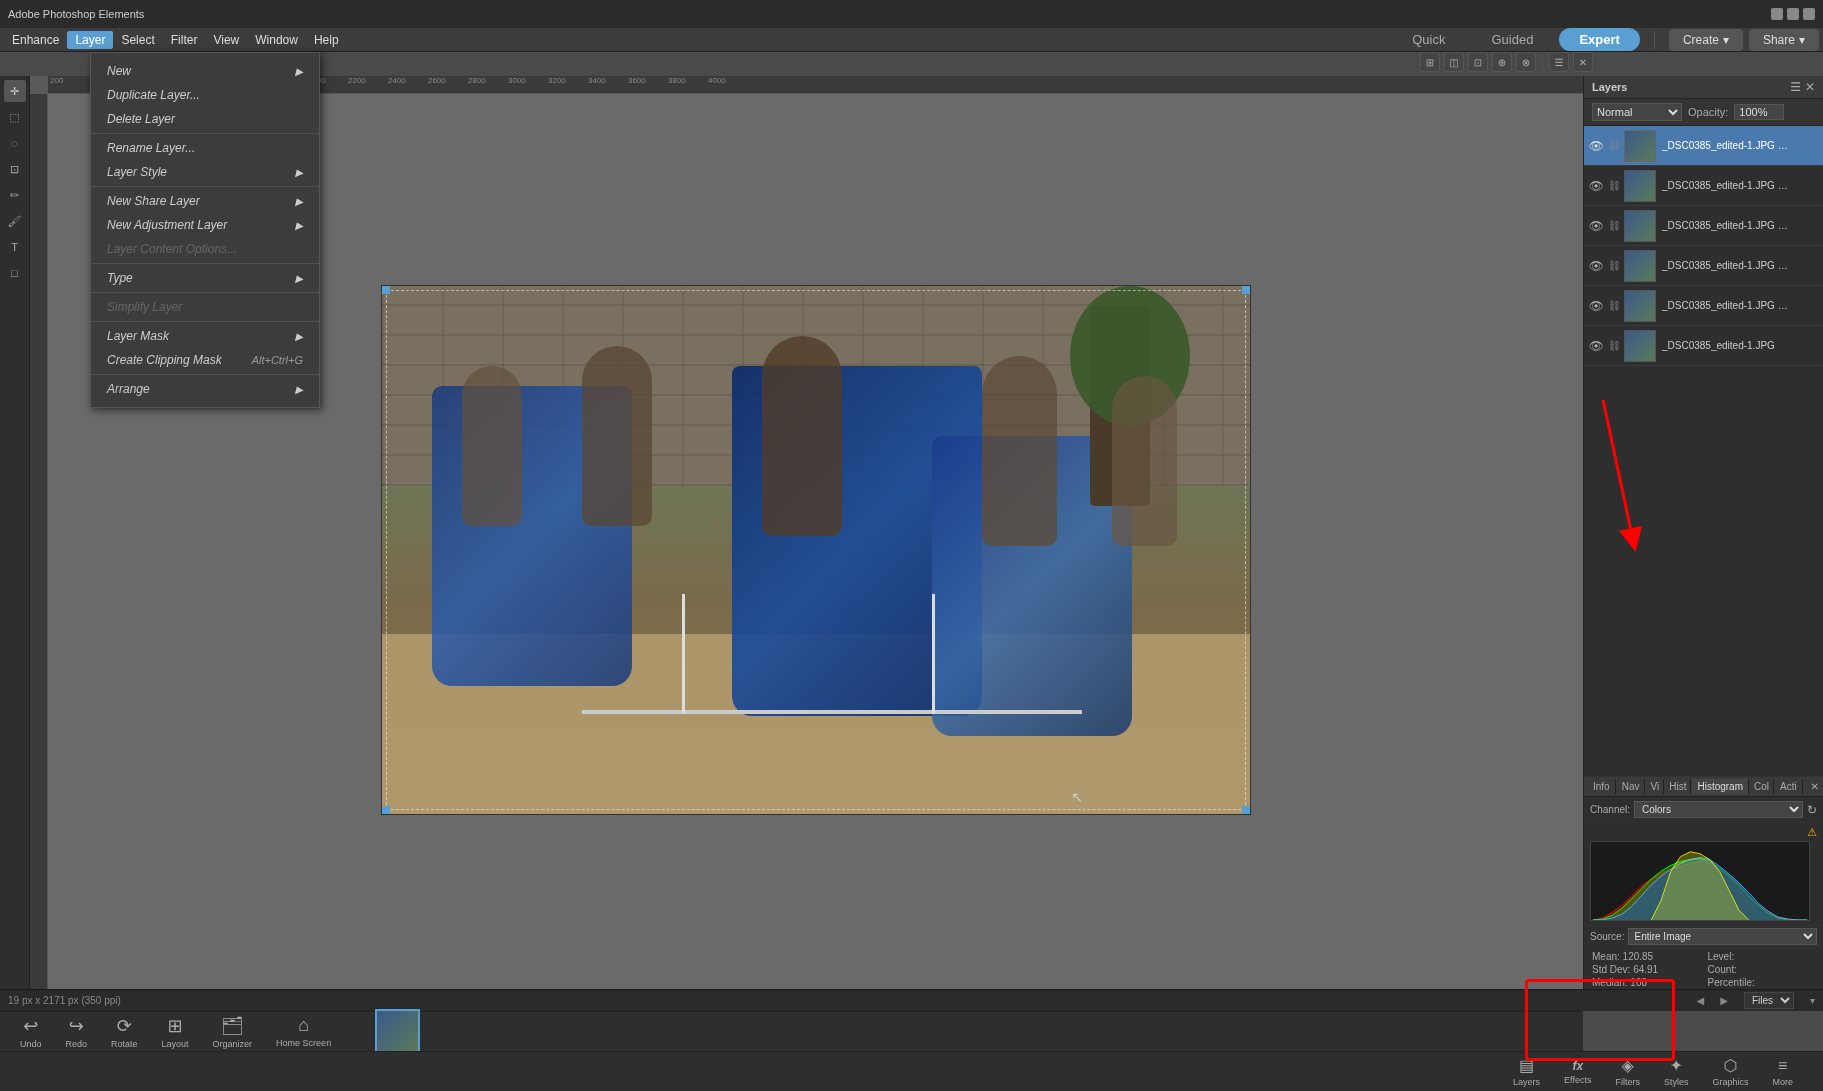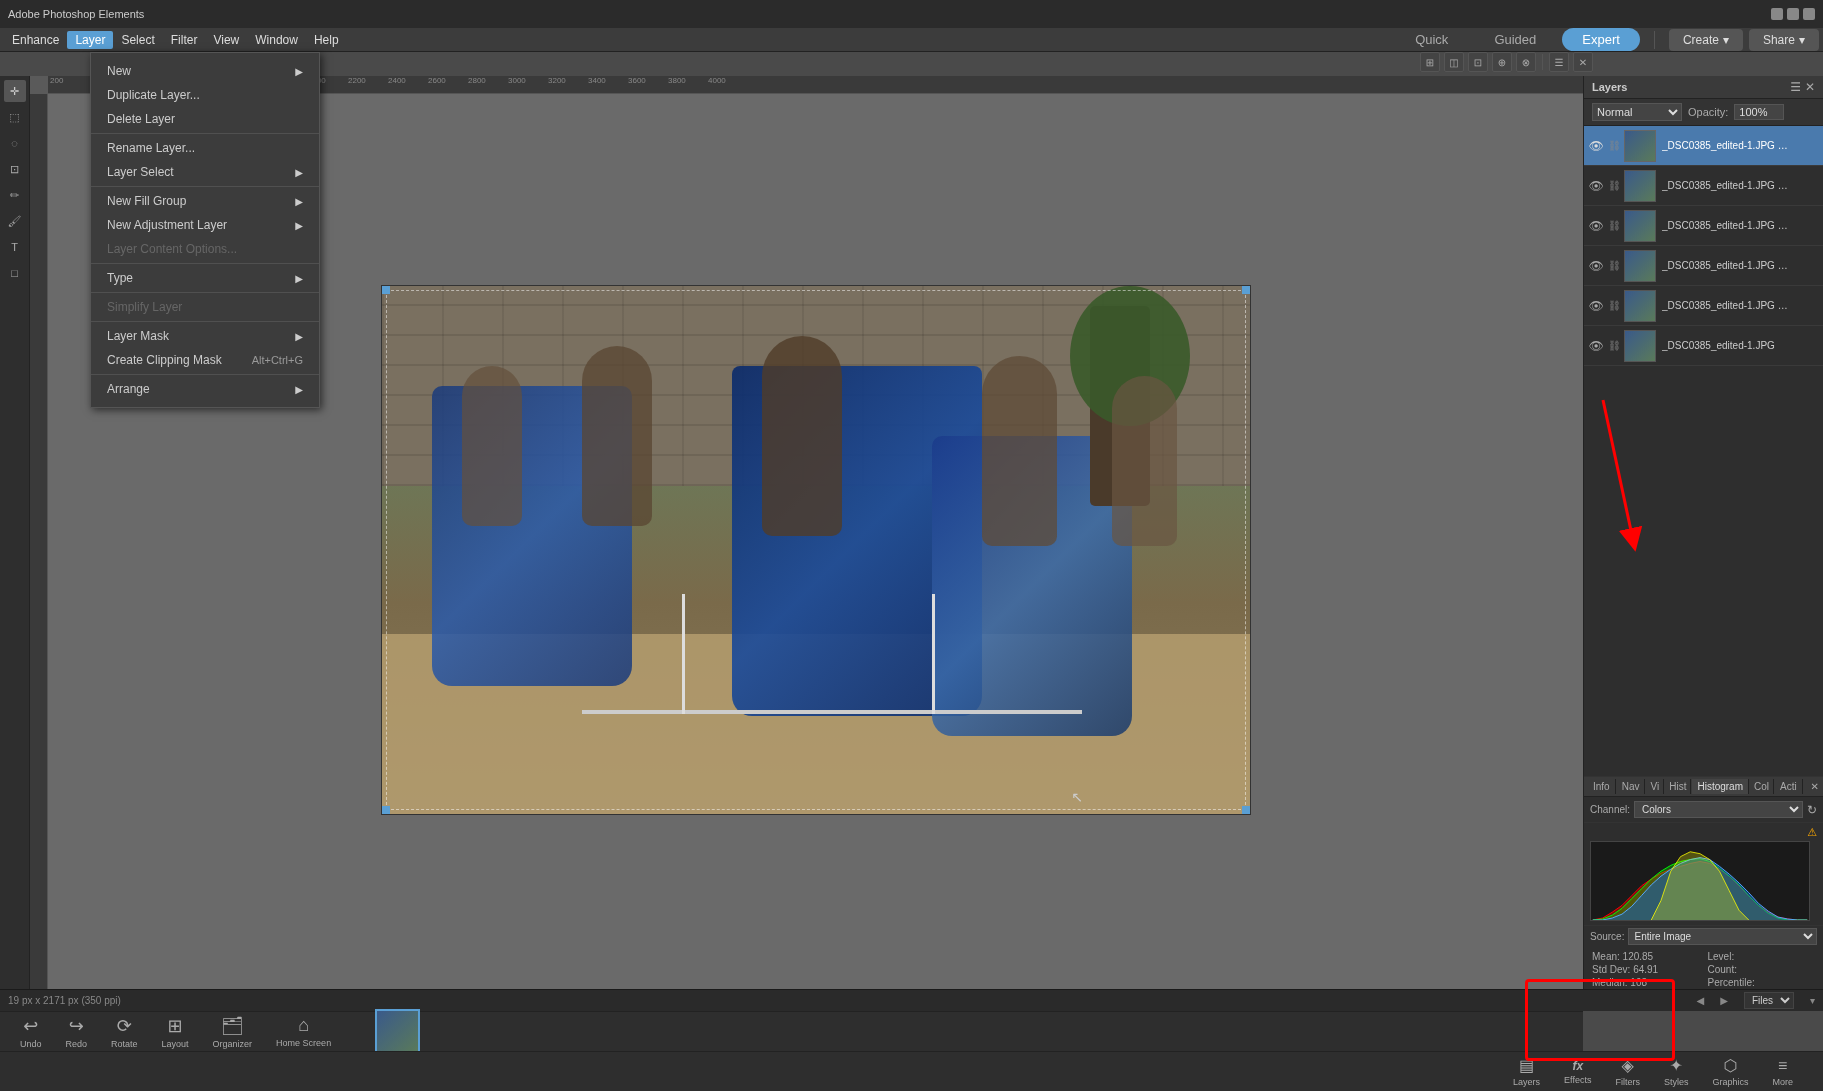--- a/index.html
+++ b/index.html
@@ -6,21 +6,21 @@
     body { width: 1823px; height: 1091px; background: #4a4a4a; font-family: 'Segoe UI', Arial, sans-serif; font-size: 12px; color: #ddd; overflow: hidden; position: relative; }
 
     
     #titlebar { height: 28px; background: #2b2b2b; display: flex; align-items: center; padding: 0 8px; color: #ccc; font-size: 11px; }
 
     
     #menubar { height: 24px; background: #3c3c3c; display: flex; align-items: center; padding: 0 4px; color: #ddd; font-size: 12px; border-bottom: 1px solid #222; }
     .menu-item { padding: 2px 8px; cursor: pointer; border-radius: 2px; }
     .menu-item:hover, .menu-item.active { background: #5a9fd4; color: white; }
     .mode-btn { padding: 4px 20px; border-radius: 14px; border: none; background: transparent; color: #aaa; cursor: pointer; font-size: 13px; }
-    .mode-btn.active { background: #5a9fd4; color: white; }
+    .mode-btn.active { background: #5a9fd4; color: white; font-weight: bold; }
     .create-btn, .share-btn { padding: 4px 14px; border-radius: 4px; border: none; background: #555; color: #ddd; cursor: pointer; font-size: 12px; display: flex; align-items: center; gap: 4px; }
 
     
     #main { display: flex; height: calc(1091px - 28px - 24px - 36px - 36px - 38px); }
 
     
     #lefttoolbar { width: 30px; background: #2e2e2e; border-right: 1px solid #222; }
 
     
     #canvas-area { flex: 1; background: #5a5a5a; overflow: hidden; position: relative; }
@@ -35,21 +35,21 @@
     .layer-row.active { background: #4a7aad; }
 
     
     #bottombar { height: 36px; background: #2e2e2e; border-top: 1px solid #222; display: flex; align-items: center; padding: 0 20px; gap: 30px; }
     .tool-btn { display: flex; flex-direction: column; align-items: center; cursor: pointer; color: #aaa; font-size: 10px; gap: 2px; }
 
     
     #statusbar { height: 22px; background: #2a2a2a; border-top: 1px solid #1a1a1a; display: flex; align-items: center; padding: 0 8px; font-size: 10px; color: #888; gap: 16px; }
 
     
-    #layer-menu { position: absolute; top: 52px; left: 90px; background: #3c3c3c; border: 1px solid #555; box-shadow: 2px 2px 8px rgba(0,0,0,0.6); z-index: 1000; width: 230px; padding: 4px 0; }
+    #layer-menu { position: absolute; top: 52px; left: 90px; background: #3c3c3c; border: 1px solid #555; box-shadow: 2px 2px 8px rgba(0,0,0,0.6); z-index: 1000; width: 230px; padding: 4px 0; font-style: italic; }
     .menu-section { padding: 2px 0; border-bottom: 1px solid #505050; }
     .menu-section:last-child { border-bottom: none; }
     .dd-item { display: flex; align-items: center; justify-content: space-between; padding: 5px 16px; cursor: pointer; color: #ccc; font-size: 12px; }
     .dd-item.disabled { color: #666; cursor: default; }
     .dd-item .shortcut { color: #999; font-size: 11px; }
     .dd-item .arrow { font-size: 10px; }
 
     
     #red-box { position: absolute; bottom: 70px; right: 150px; width: 140px; height: 80px; border: 3px solid red; border-radius: 4px; pointer-events: none; z-index: 500; }
 
@@ -311,28 +311,28 @@
     <div class="dd-item">
       <span>Delete Layer</span>
     </div>
   </div>
 
   <div class="menu-section">
     <div class="dd-item">
       <span>Rename Layer...</span>
     </div>
     <div class="dd-item">
-      <span>Layer Select</span>
-      <span class="arrow">▶</span>
-    </div>
-  </div>
-
-  <div class="menu-section">
-    <div class="dd-item">
-      <span>New Fill Group</span>
+      <span>Layer Style</span>
+      <span class="arrow">▶</span>
+    </div>
+  </div>
+
+  <div class="menu-section">
+    <div class="dd-item">
+      <span>New Share Layer</span>
       <span class="arrow">▶</span>
     </div>
     <div class="dd-item">
       <span>New Adjustment Layer</span>
       <span class="arrow">▶</span>
     </div>
     <div class="dd-item disabled">
       <span>Layer Content Options...</span>
     </div>
   </div>

